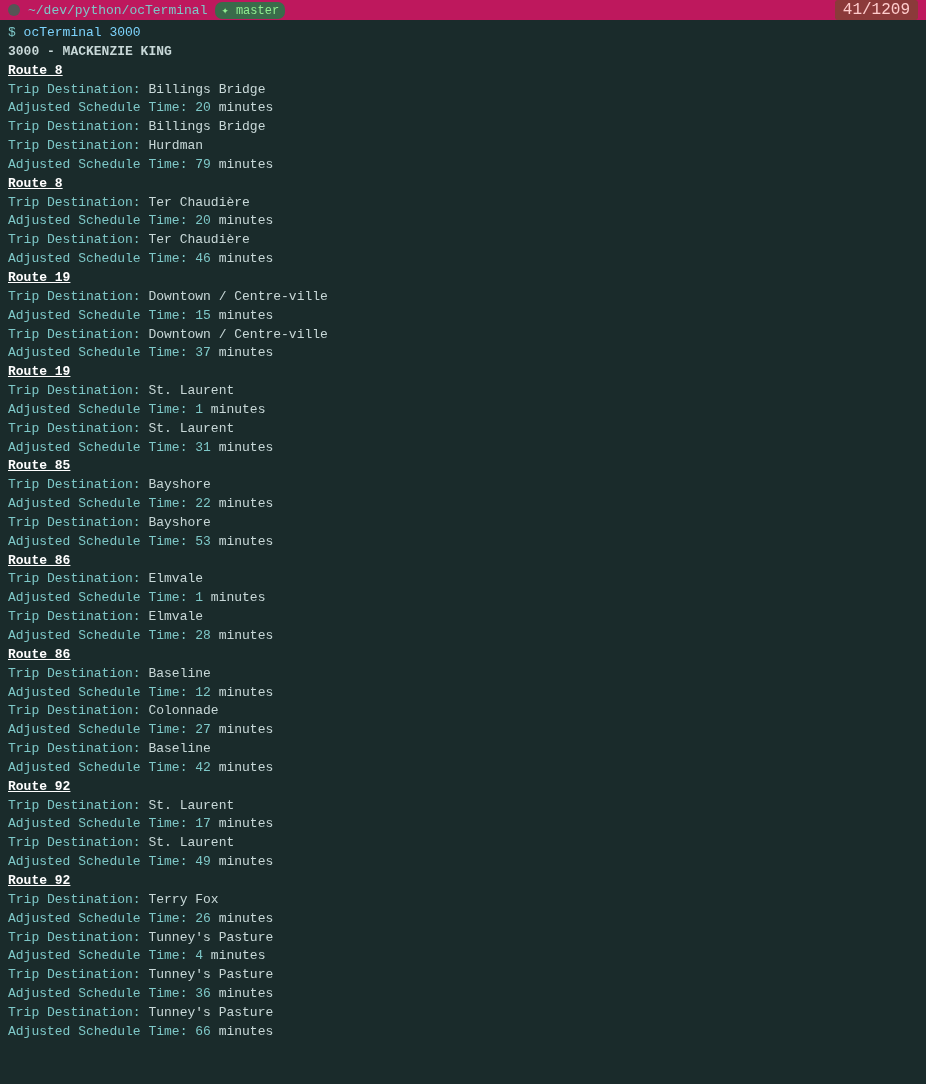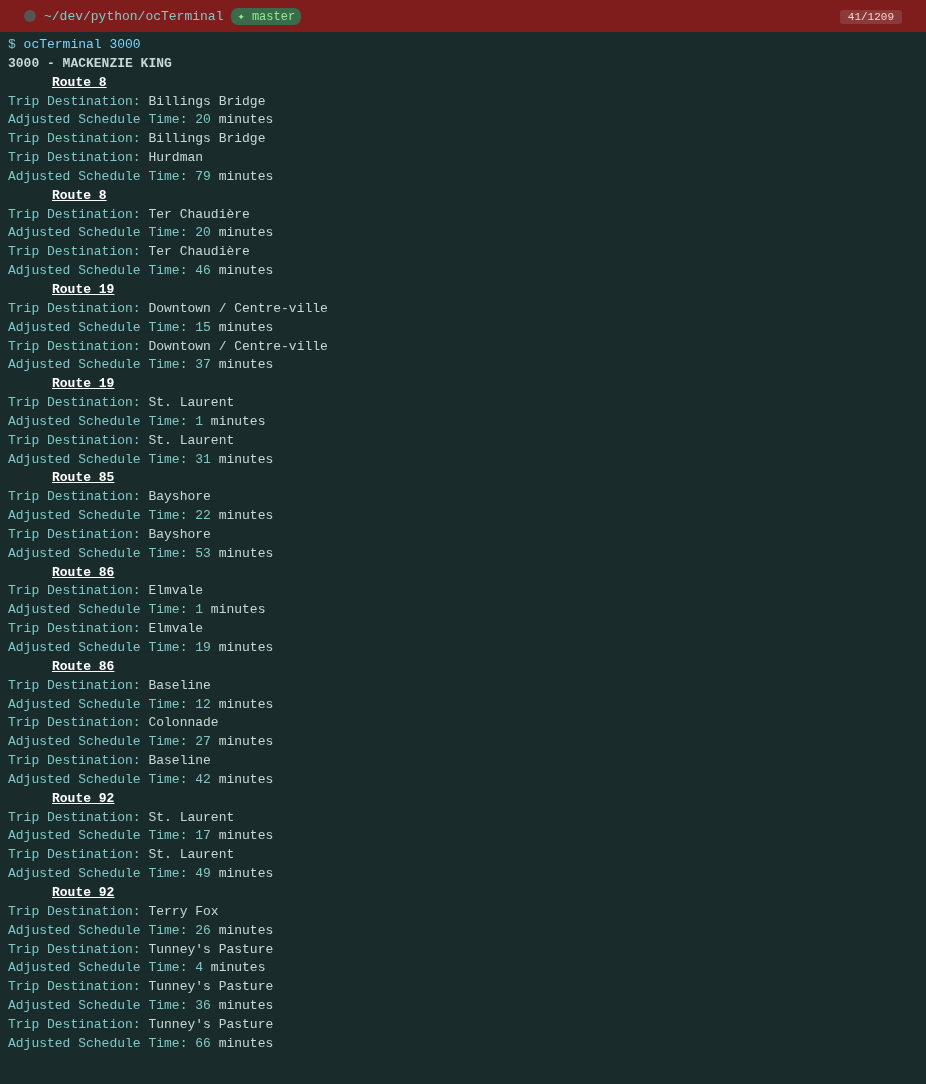--- a/index.html
+++ b/index.html
@@ -18,26 +18,26 @@
       overflow-x: hidden;
     }
 
     .terminal-window {
       background-color: #1a2b2b;
       width: 926px;
       min-height: 1084px;
     }
 
     .title-bar {
-      background-color: #7f1d1d;
+      background-color: #be185d;
       display: flex;
       align-items: center;
       justify-content: space-between;
-      padding: 4px 24px;
-      height: 32px;
+      padding: 4px 8px;
+      height: 20px;
     }
 
     .title-left {
       display: flex;
       align-items: center;
       gap: 8px;
     }
 
     .window-dot {
       width: 12px;
@@ -58,42 +58,41 @@
       padding: 1px 6px;
       border-radius: 7px;
       font-size: 12px;
     }
 
     .title-counter {
       background-color: #8b3a3a;
       color: #ffcccc;
       padding: 1px 8px;
       border-radius: 3px;
-      font-size: 11px;
+      font-size: 16px;
     }
 
     .terminal-content {
       padding: 4px 8px;
       line-height: 1.45;
     }
 
     .command-text {
       color: #7dd3fc;
     }
 
     .station-line {
       color: #c8d8d8;
       font-weight: bold;
     }
 
     .route-label {
       color: #ffffff;
       font-weight: bold;
       text-decoration: underline;
-      margin-left: 44px;
     }
 
     .field-label {
       color: #7ec8c8;
     }
 
     .field-value {
       color: #c8d8d8;
       text-align: center;
     }
@@ -153,21 +152,21 @@
         <div><span class="field-label">Adjusted Schedule Time:  </span><span class="time-value">31</span><span class="minutes-text"> minutes</span></div>
         <div><span class="route-label">Route 85</span></div>
         <div><span class="field-label">Trip Destination: </span><span class="field-value">Bayshore</span></div>
         <div><span class="field-label">Adjusted Schedule Time:  </span><span class="time-value">22</span><span class="minutes-text"> minutes</span></div>
         <div><span class="field-label">Trip Destination: </span><span class="field-value">Bayshore</span></div>
         <div><span class="field-label">Adjusted Schedule Time:  </span><span class="time-value">53</span><span class="minutes-text"> minutes</span></div>
         <div><span class="route-label">Route 86</span></div>
         <div><span class="field-label">Trip Destination: </span><span class="field-value">Elmvale</span></div>
         <div><span class="field-label">Adjusted Schedule Time:  </span><span class="time-value">1</span><span class="minutes-text"> minutes</span></div>
         <div><span class="field-label">Trip Destination: </span><span class="field-value">Elmvale</span></div>
-        <div><span class="field-label">Adjusted Schedule Time:  </span><span class="time-value">19</span><span class="minutes-text"> minutes</span></div>
+        <div><span class="field-label">Adjusted Schedule Time:  </span><span class="time-value">28</span><span class="minutes-text"> minutes</span></div>
         <div><span class="route-label">Route 86</span></div>
         <div><span class="field-label">Trip Destination: </span><span class="field-value">Baseline</span></div>
         <div><span class="field-label">Adjusted Schedule Time:  </span><span class="time-value">12</span><span class="minutes-text"> minutes</span></div>
         <div><span class="field-label">Trip Destination: </span><span class="field-value">Colonnade</span></div>
         <div><span class="field-label">Adjusted Schedule Time:  </span><span class="time-value">27</span><span class="minutes-text"> minutes</span></div>
         <div><span class="field-label">Trip Destination: </span><span class="field-value">Baseline</span></div>
         <div><span class="field-label">Adjusted Schedule Time:  </span><span class="time-value">42</span><span class="minutes-text"> minutes</span></div>
         <div><span class="route-label">Route 92</span></div>
         <div><span class="field-label">Trip Destination: </span><span class="field-value">St. Laurent</span></div>
         <div><span class="field-label">Adjusted Schedule Time:  </span><span class="time-value">17</span><span class="minutes-text"> minutes</span></div>

